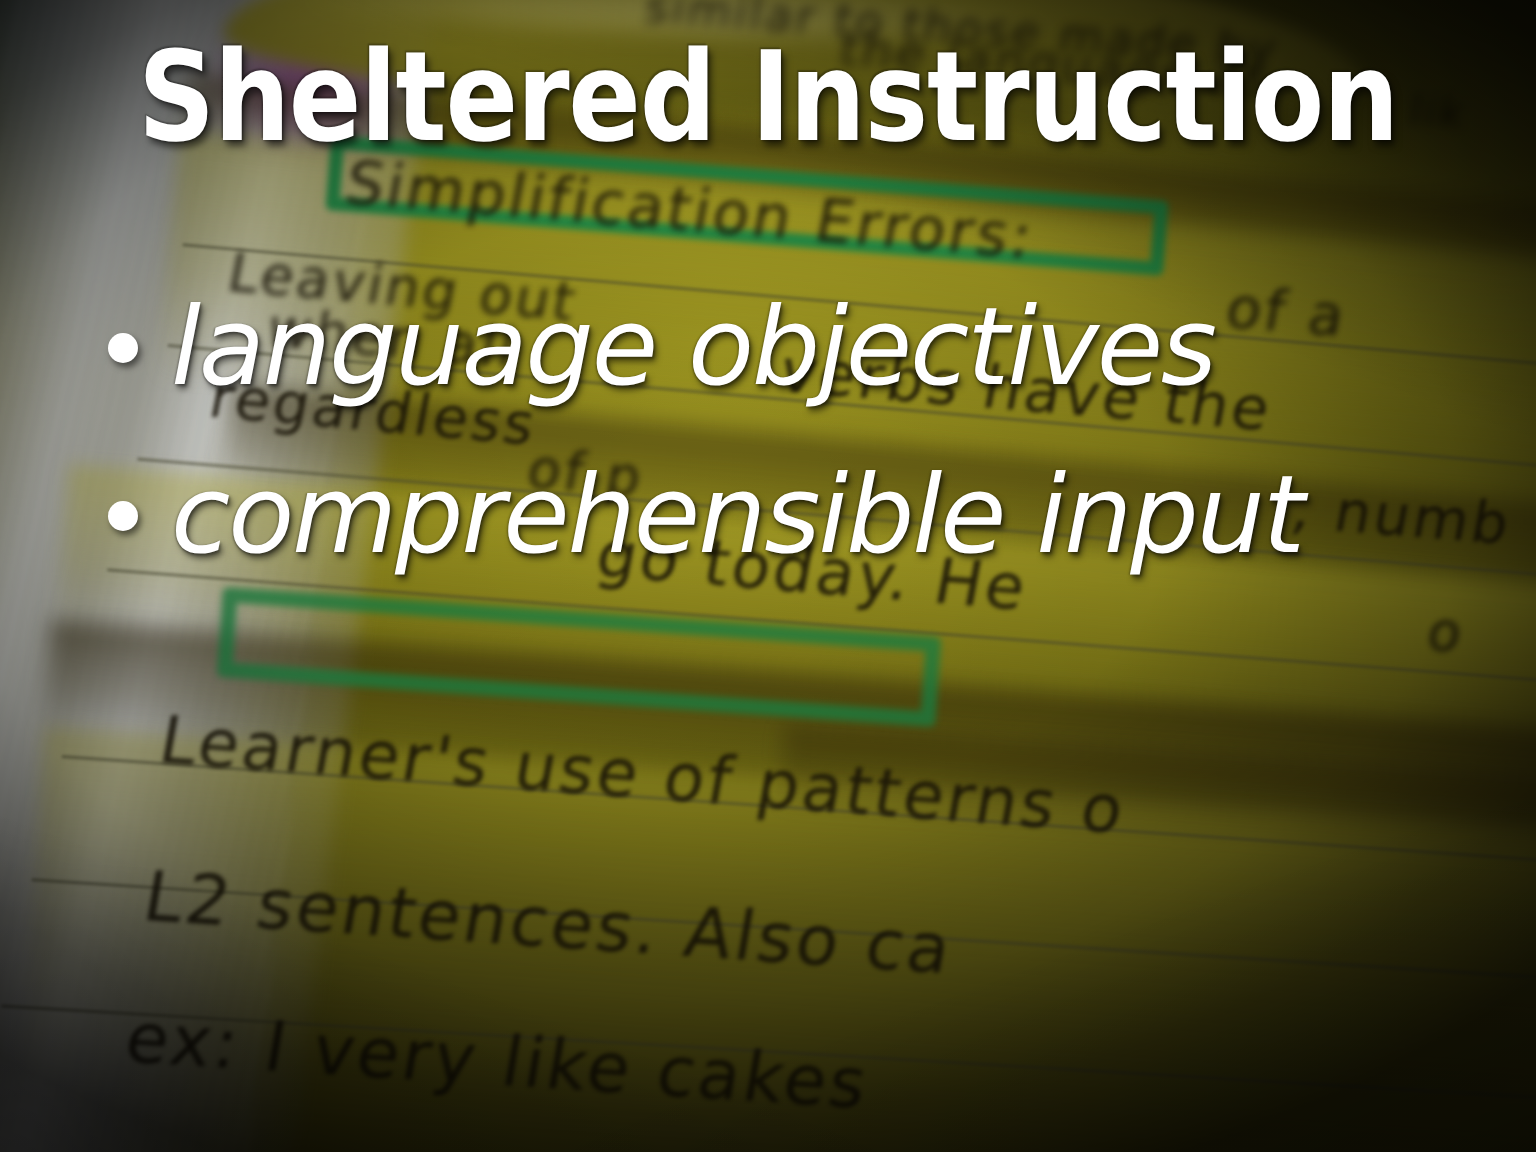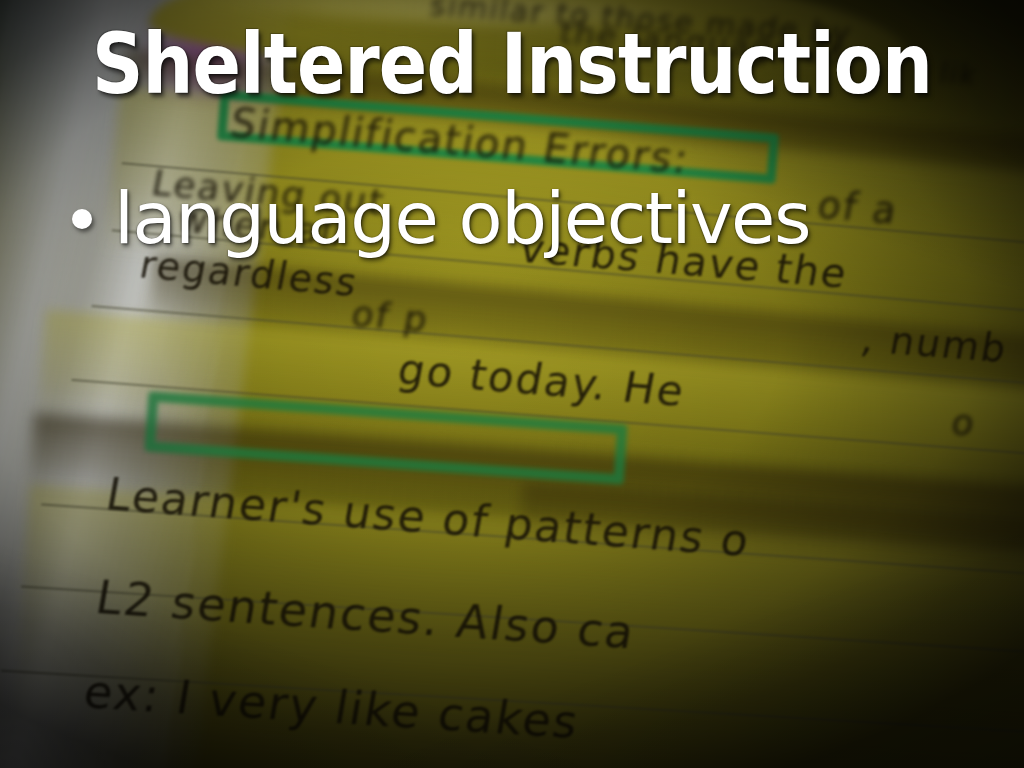--- a/index.html
+++ b/index.html
@@ -201,22 +201,23 @@
     transform-origin:50% 50%;
     text-shadow:
        3px 4px 5px rgba(0,0,0,.55),
        1px 1px 2px rgba(0,0,0,.45),
       -1px -1px 1px rgba(0,0,0,.25);
   }
 
   .bullet-list {
     position:absolute;
     left:66px;
-    top:172px;
+    top:185px;
     width:940px;
+    font-style:italic;
   }
 
   .bullet-item {
     display:flex;
     align-items:flex-start;
     height:112px;
     color:#ffffff;
   }
 
   .bullet-dot {
@@ -304,16 +305,20 @@
     <h1 class="slide-title">Sheltered Instruction</h1>
 
     <ul class="bullet-list" style="list-style:none;">
 
       <li class="bullet-item">
         <span class="bullet-dot"></span>
         <span class="bullet-text">language objectives</span>
       </li>
 
 
+      <li class="bullet-item">
+        <span class="bullet-dot"></span>
+        <span class="bullet-text">comprehensible input</span>
+      </li>
 
     </ul>
   </div>
 </div>
 
 </body></html>

